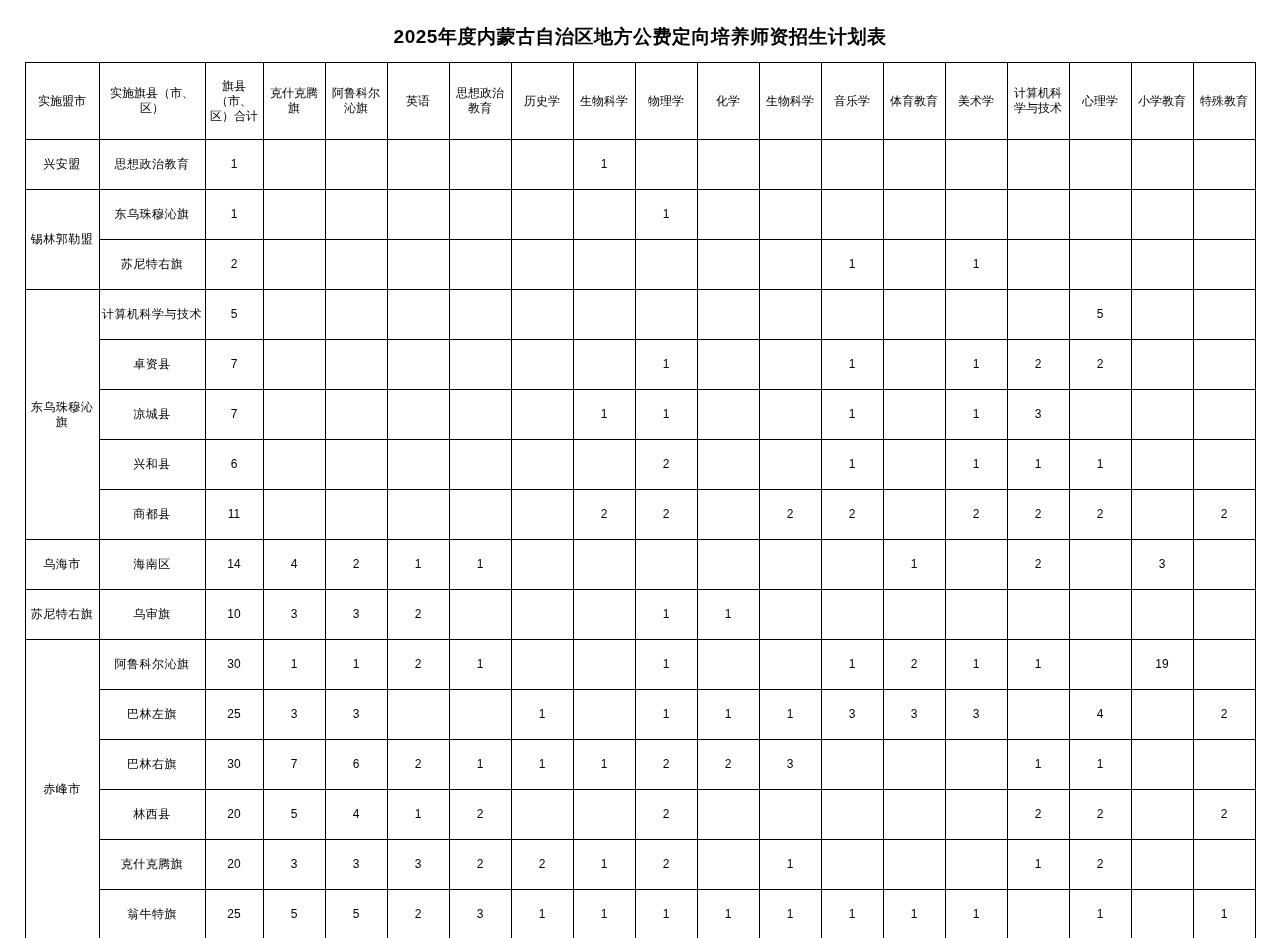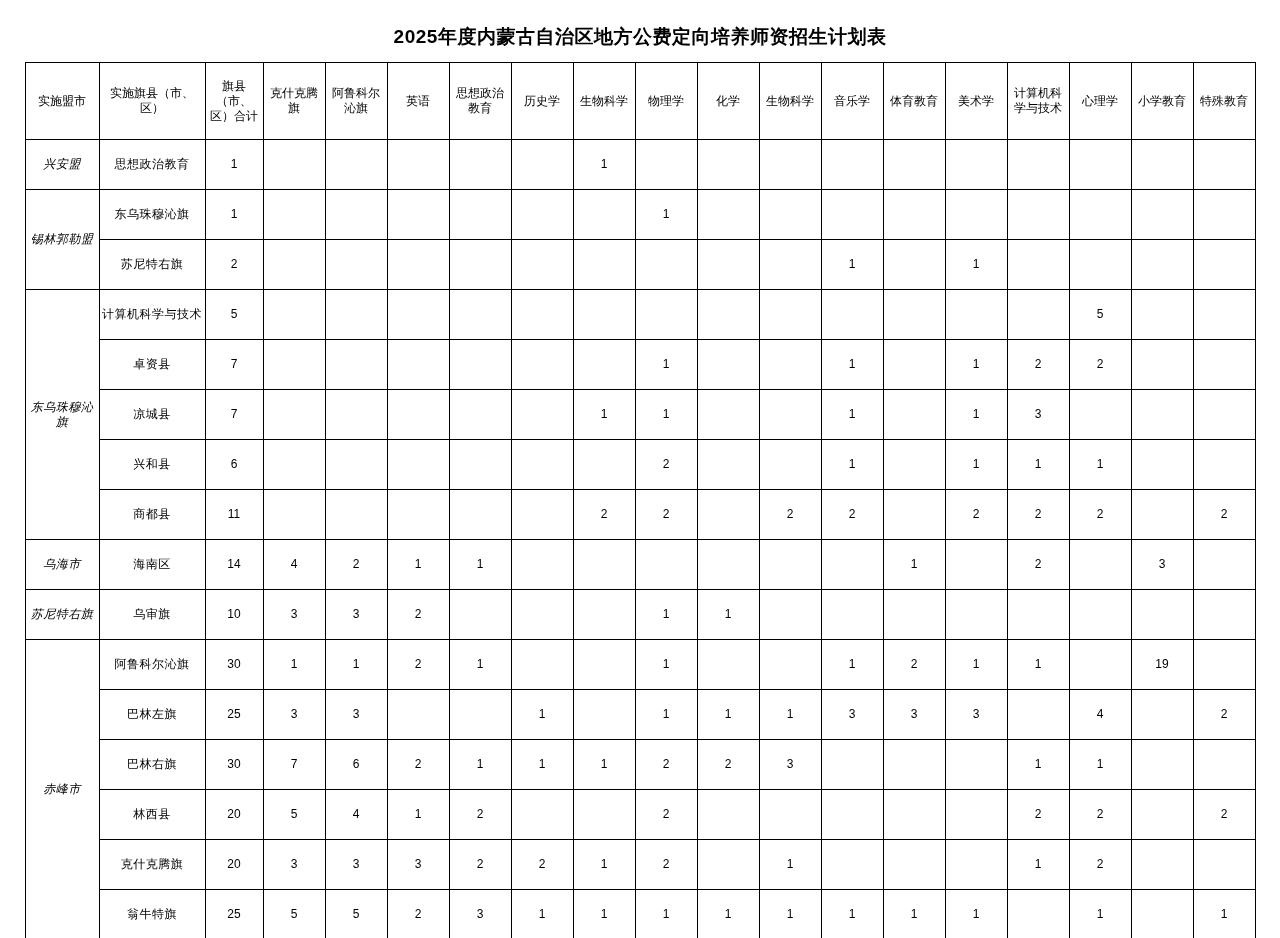--- a/index.html
+++ b/index.html
@@ -53,21 +53,20 @@
   tbody td {
     height: 45px;
     font-size: 12px;
   }
   .col-city { width: 74px; }
   .col-county { width: 106px; }
   .col-total { width: 58px; }
   .col-sub { width: 62px; }
   .city-cell {
     letter-spacing: 0.5px;
-    font-style: italic;
   }
   .county-cell {
     letter-spacing: 0.5px;
   }
   .num {
     font-size: 12px;
   }
   .total-row td {
     height: 42px;
     font-size: 12px;

